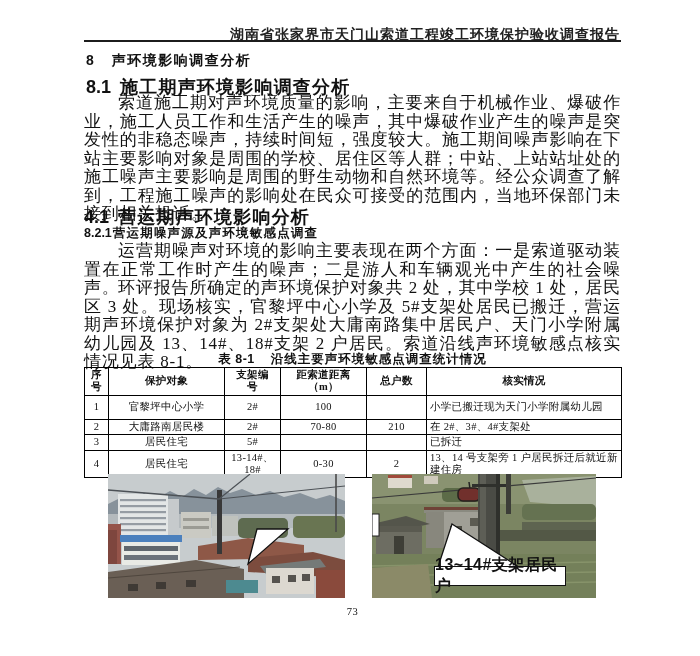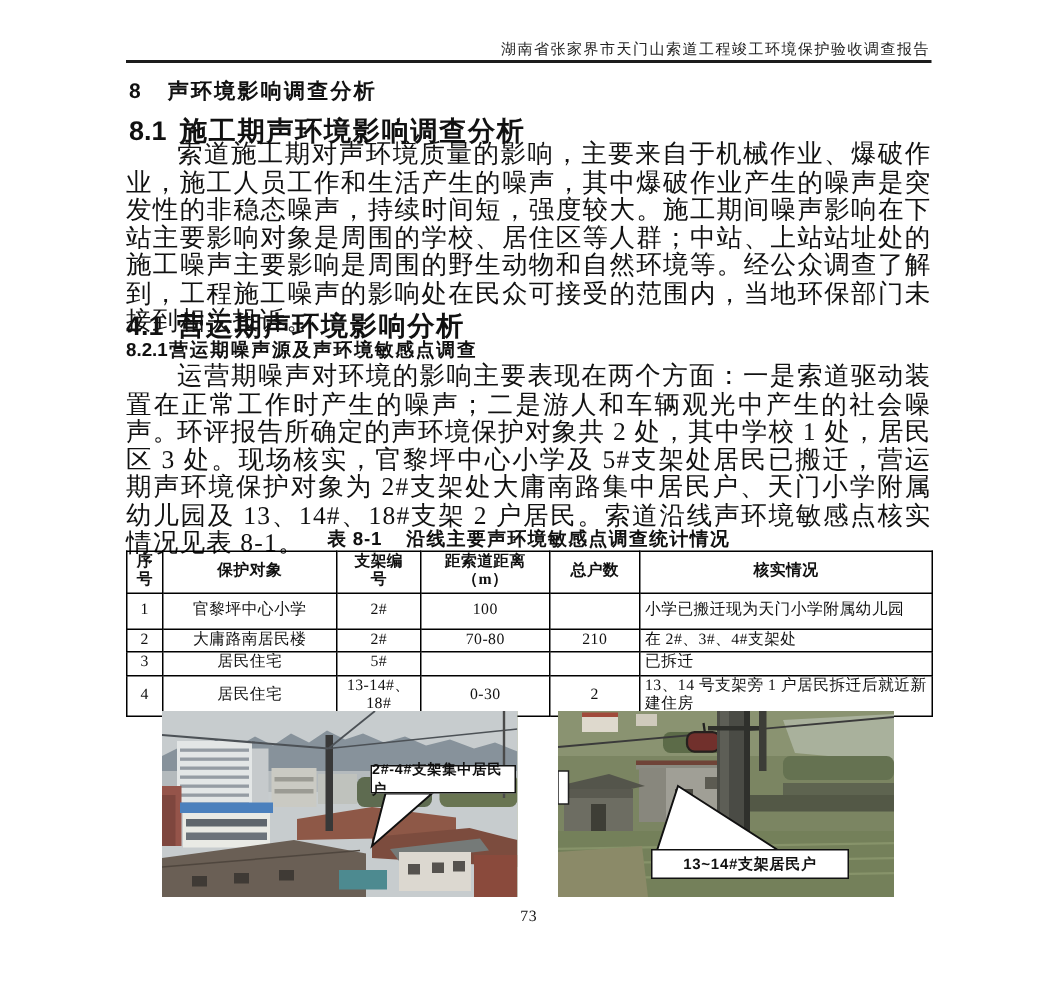--- a/index.html
+++ b/index.html
@@ -8,21 +8,21 @@
     width: 700px; height: 656px; position: relative;
     font-family: "Liberation Serif", "DejaVu Serif", serif;
     color: #111;
   }
   .abs { position: absolute; }
 
   
   .doc-header {
     top: 26px; right: 80px;
     font-family: "Liberation Sans", "DejaVu Sans", sans-serif;
-    font-size: 10px; font-weight: normal; letter-spacing: 1px; color: #222; margin-left: 16px;
+    font-size: 14px; font-weight: bold; letter-spacing: 1px; color: #222; margin-left: 16px;
   }
   .header-rule { top: 40px; left: 84px; width: 537px; height: 2px; background: #1c1c1c; }
 
   
   .h1 { top: 52px; left: 86px; font-family: "Liberation Sans","DejaVu Sans",sans-serif;
         font-size: 14px; font-weight: bold; letter-spacing: 1.5px; }
   .h1 .num { margin-right: 18px; letter-spacing: 0; }
   .h2a { top: 75px; left: 86px; }
   .h2b { top: 205px; left: 84px; }
   .h2a, .h2b, .h3 { font-family: "Liberation Sans","DejaVu Sans",sans-serif;
@@ -70,21 +70,21 @@
   .photo-left  { left: 108px; width: 237px; }
   .photo-right { left: 372px; width: 224px; }
   .photo svg { display: block; width: 100%; height: 100%; }
   .callout {
     position: absolute; background: #fff; border: 1.4px solid #111;
     display: flex; align-items: center; justify-content: center;
     font-family: "Liberation Sans","DejaVu Sans",sans-serif;
     font-weight: bold; color: #111; letter-spacing: 0.5px;
   }
   .callout-left  { left: 139px; top: 36px; width: 97px;  height: 19px; font-size: 9.5px; }
-  .callout-right { left: 62px;  top: 92px; width: 132px; height: 20px; font-size: 10px; }
+  .callout-right { left: 62px;  top: 92px; width: 132px; height: 20px; font-size: 16px; }
 
   
   .page-num {
     top: 606px; left: 84px; width: 537px; text-align: center;
     font-size: 10.5px; letter-spacing: 0.5px;
   }
 </style>
 </head>
 <body>
 
@@ -213,21 +213,20 @@
     <rect x="208" y="96" width="29" height="28" fill="#8a4a3c"></rect>
     <rect x="109" y="16" width="5" height="64" fill="#383838"></rect>
     <g stroke="#4c5156">
       <line x1="0" y1="16" x2="111" y2="25" stroke-width="1.4"></line>
       <line x1="142" y1="0" x2="111" y2="25" stroke-width="1.2"></line>
       <line x1="237" y1="12" x2="111" y2="25" stroke-width="1"></line>
     </g>
     <line x1="228" y1="0" x2="228" y2="58" stroke="#4a4a4a" stroke-width="1.6"></line>
     <polygon points="140,90 149,55 180,55" fill="#ffffff" stroke="#111" stroke-width="1.3"></polygon>
   </svg>
-  <div class="callout callout-left">2#-4#支架集中居民户</div>
 </div>
 
 <div class="abs photo photo-right">
   <svg viewBox="0 0 224 124" preserveAspectRatio="none">
     <rect x="0" y="0" width="224" height="124" fill="#7b8562"></rect>
     <rect x="0" y="0" width="224" height="30" fill="#8a9371"></rect>
     <rect x="16" y="1" width="24" height="3" fill="#a04a3a"></rect>
     <rect x="16" y="4" width="24" height="10" fill="#ded9cd"></rect>
     <rect x="52" y="2" width="14" height="8" fill="#cfcabc"></rect>
     <polygon points="150,6 224,2 224,34 158,28" fill="#a9b19c"></polygon>

